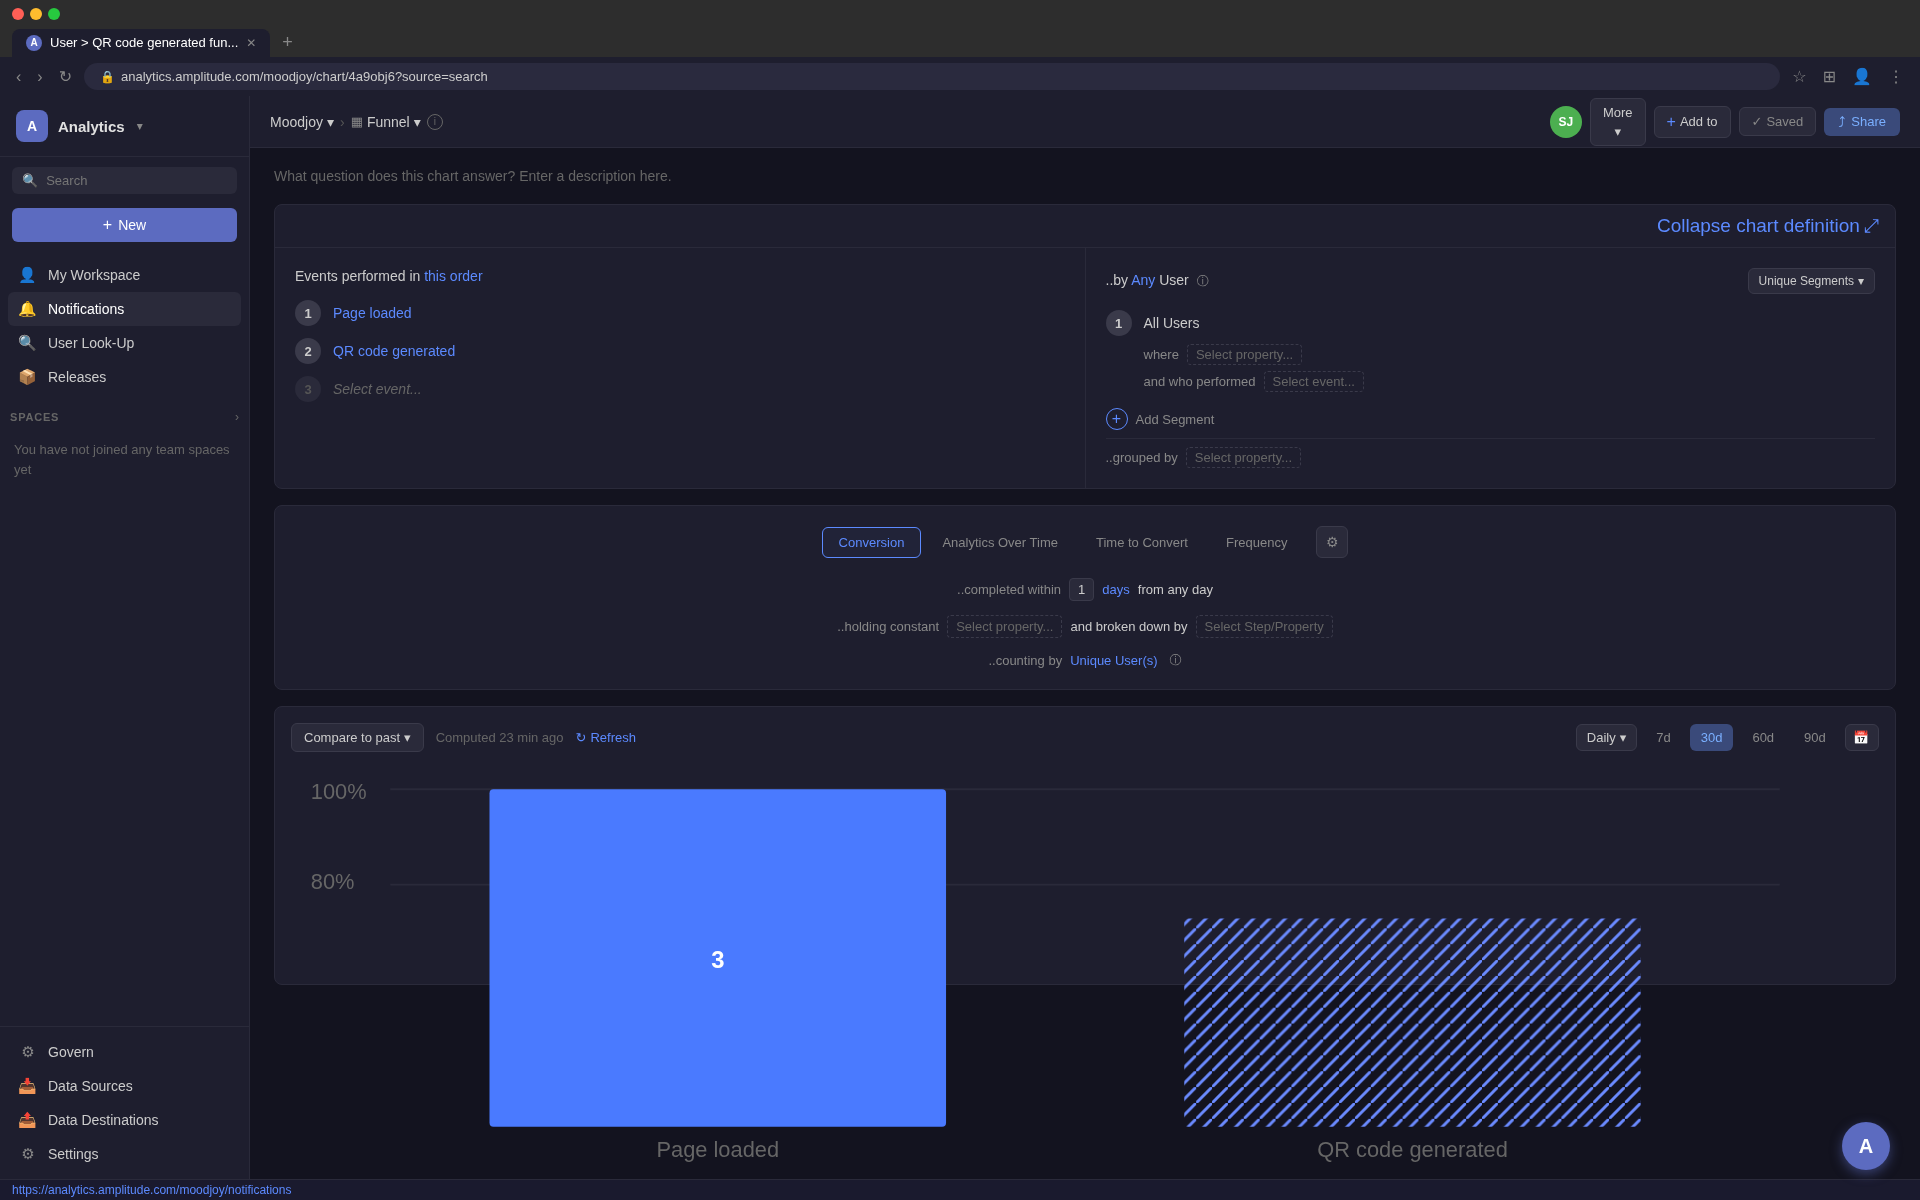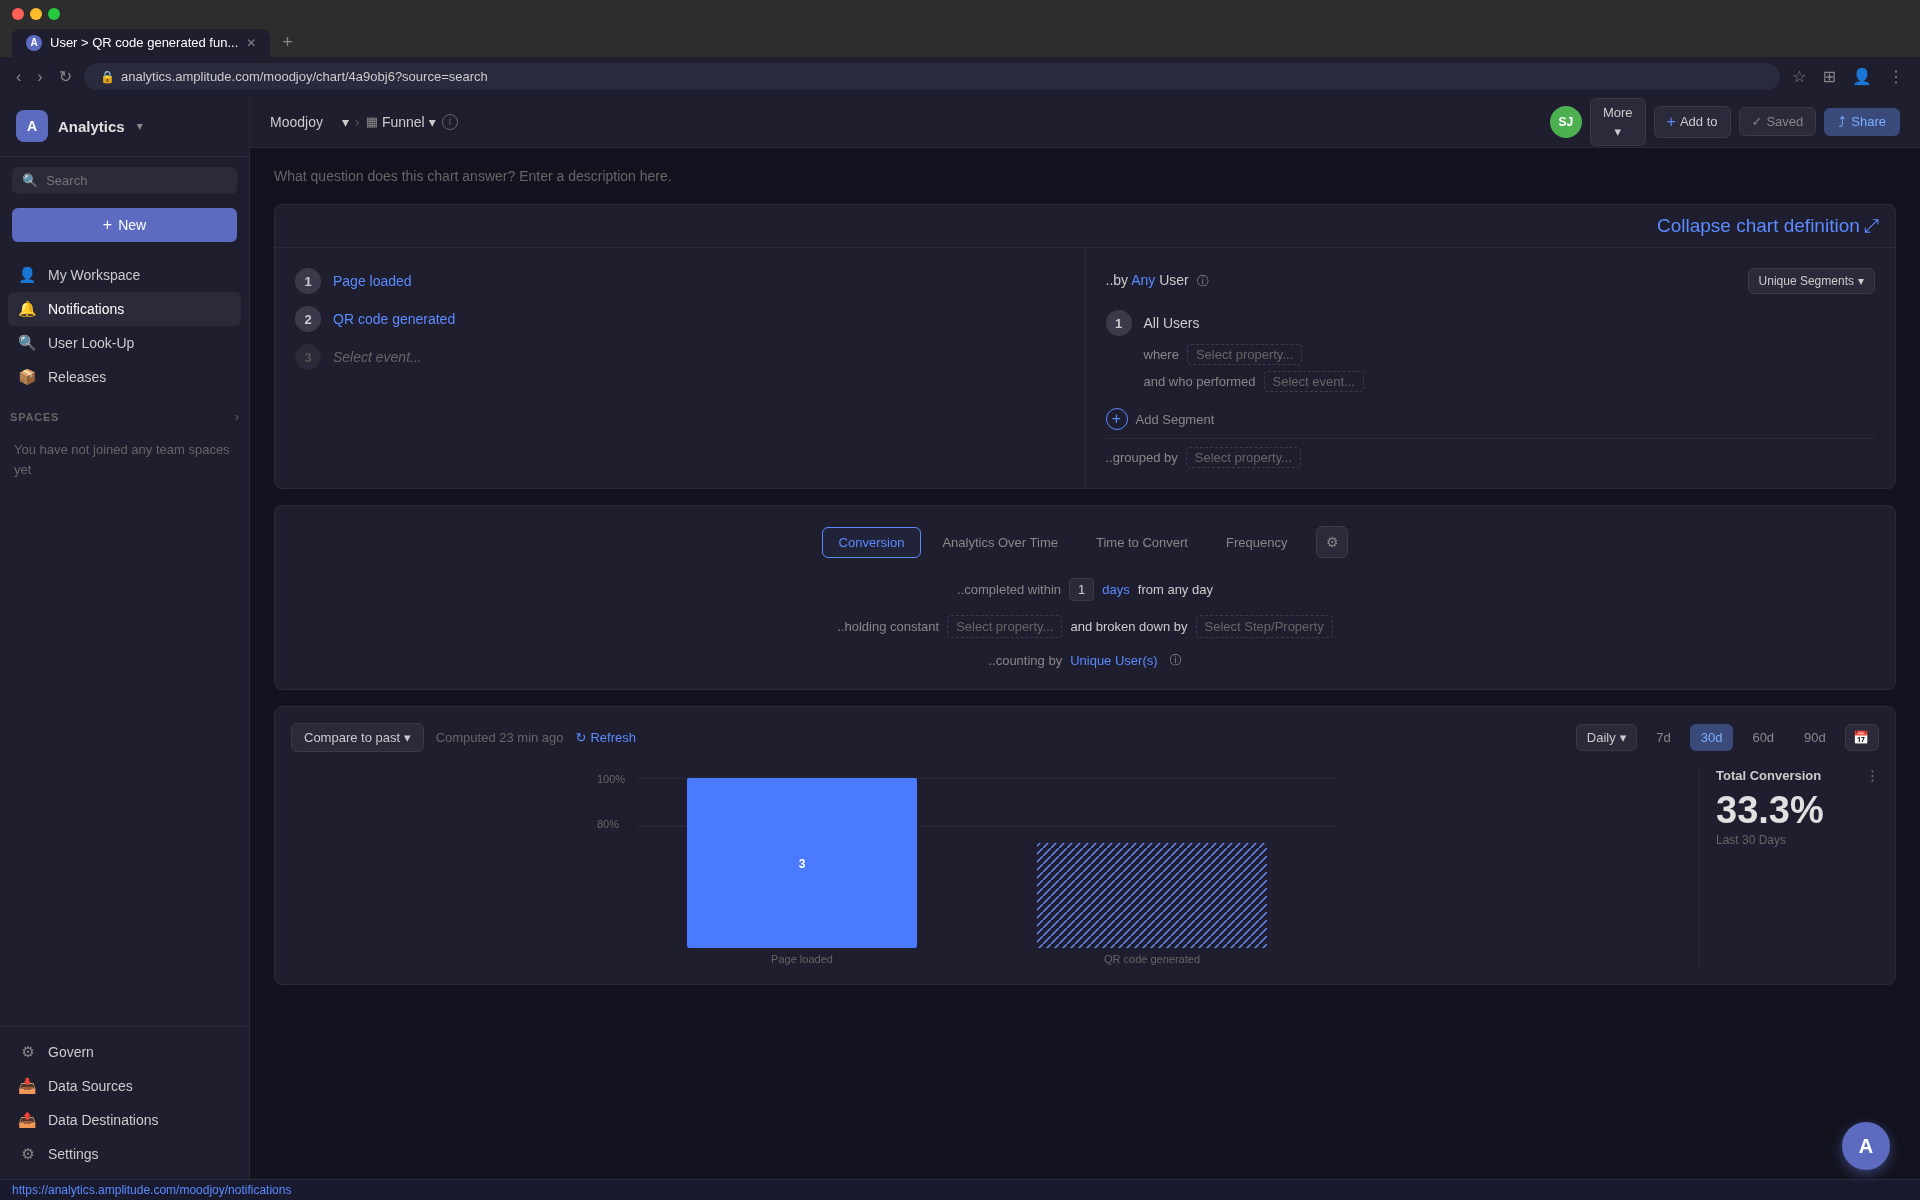--- a/index.html
+++ b/index.html
@@ -60,21 +60,21 @@
     .sidebar-bottom-item { display: flex; align-items: center; gap: 10px; padding: 8px 10px; border-radius: 6px; cursor: pointer; color: #ccc; font-size: 14px; }
 
     .status-bar { background: #1a1a2e; padding: 3px 12px; font-size: 12px; color: #5c8aff; border-top: 1px solid #2a2a3a; }
 
     
     .main { flex: 1; display: flex; flex-direction: column; overflow: hidden; background: #13131f; }
 
     
     .topbar { background: #1e1e2e; border-bottom: 1px solid #2a2a3a; padding: 0 20px; display: flex; align-items: center; height: 52px; gap: 12px; }
     .topbar-breadcrumb { display: flex; align-items: center; gap: 6px; }
-    .topbar-project { color: #ccc; font-size: 14px; font-weight: 500; display: flex; align-items: center; gap: 19px; cursor: pointer; }
+    .topbar-project { color: #ccc; font-size: 14px; font-weight: 500; display: flex; align-items: center; gap: 4px; cursor: pointer; }
     .topbar-sep { color: #555; font-size: 14px; }
     .topbar-chart-type { color: #ccc; font-size: 14px; display: flex; align-items: center; gap: 4px; cursor: pointer; }
     .chart-icon { color: #888; font-size: 13px; }
     .info-icon { width: 16px; height: 16px; border-radius: 50%; border: 1px solid #666; display: flex; align-items: center; justify-content: center; font-size: 10px; color: #666; cursor: pointer; }
 
     .topbar-actions { margin-left: auto; display: flex; align-items: center; gap: 8px; }
     .user-avatar { width: 32px; height: 32px; border-radius: 50%; background: #4CAF50; display: flex; align-items: center; justify-content: center; font-size: 12px; font-weight: bold; color: white; }
     .more-btn { background: #2a2a3a; border: 1px solid #3a3a4a; border-radius: 6px; color: #ccc; padding: 6px 12px; font-size: 13px; cursor: pointer; display: flex; align-items: center; gap: 4px; flex-direction: column; }
     .add-to-btn { background: #2a2a3a; border: 1px solid #3a3a4a; border-radius: 6px; color: #ccc; padding: 6px 12px; font-size: 13px; cursor: pointer; display: flex; align-items: center; gap: 4px; }
     .add-to-plus { color: #5c8aff; font-size: 16px; }
@@ -149,21 +149,21 @@
     .compare-btn { background: #2a2a3a; border: 1px solid #3a3a4a; border-radius: 6px; color: #ccc; padding: 6px 12px; font-size: 13px; cursor: pointer; display: flex; align-items: center; gap: 4px; }
     .computed-text { color: #666; font-size: 13px; }
     .refresh-btn { color: #5c8aff; font-size: 13px; cursor: pointer; display: flex; align-items: center; gap: 4px; }
     .results-right { margin-left: auto; display: flex; align-items: center; gap: 8px; }
     .daily-btn { background: #2a2a3a; border: 1px solid #3a3a4a; border-radius: 6px; color: #ccc; padding: 5px 10px; font-size: 13px; cursor: pointer; display: flex; align-items: center; gap: 4px; }
     .time-btn { padding: 5px 10px; border-radius: 6px; font-size: 13px; cursor: pointer; color: #888; background: none; border: 1px solid transparent; }
     .time-btn.active { background: #3a4a7a; color: #7aafff; border-color: transparent; }
     .cal-btn { background: #2a2a3a; border: 1px solid #3a3a4a; border-radius: 6px; color: #888; padding: 5px 8px; font-size: 13px; cursor: pointer; }
 
     
-    .chart-area { display: flex; gap: 16px; height: 200px; }
+    .chart-area { display: flex; gap: 16px; height: 200px; flex-direction: column; }
     .chart-bars { flex: 1; position: relative; }
     .chart-svg { width: 100%; height: 100%; }
     .chart-summary { width: 180px; border-left: 1px solid #2a2a3a; padding-left: 16px; display: flex; flex-direction: column; }
     .total-conv-label { font-size: 13px; color: #ccc; font-weight: 600; margin-bottom: 8px; display: flex; align-items: center; justify-content: space-between; }
     .total-conv-menu { color: #666; cursor: pointer; }
     .total-conv-pct { font-size: 38px; font-weight: 700; color: #e0e0e0; line-height: 1; }
     .total-conv-period { font-size: 12px; color: #666; margin-top: 4px; }
 
     
     .fab { position: fixed; bottom: 30px; right: 30px; width: 48px; height: 48px; border-radius: 50%; background: #5c6bc0; display: flex; align-items: center; justify-content: center; cursor: pointer; box-shadow: 0 4px 12px rgba(92,107,192,0.5); }
@@ -317,20 +317,25 @@
         <div class="collapse-bar">
           <span class="collapse-link">
             <span>Collapse chart definition</span>
             <span>⤢</span>
           </span>
         </div>
 
         <div class="chart-def-body">
 
           <div class="events-panel">
+            <div class="events-label">
+              <span>Events performed in</span>
+              <span> </span>
+              <span class="events-label-link">this order</span>
+            </div>
             <div class="event-item">
               <div class="event-num">1</div>
               <span class="event-name">Page loaded</span>
             </div>
             <div class="event-item">
               <div class="event-num">2</div>
               <span class="event-name">QR code generated</span>
             </div>
             <div class="event-item">
               <div class="event-num" style="background:#2a2a3a;color:#555;">3</div>

